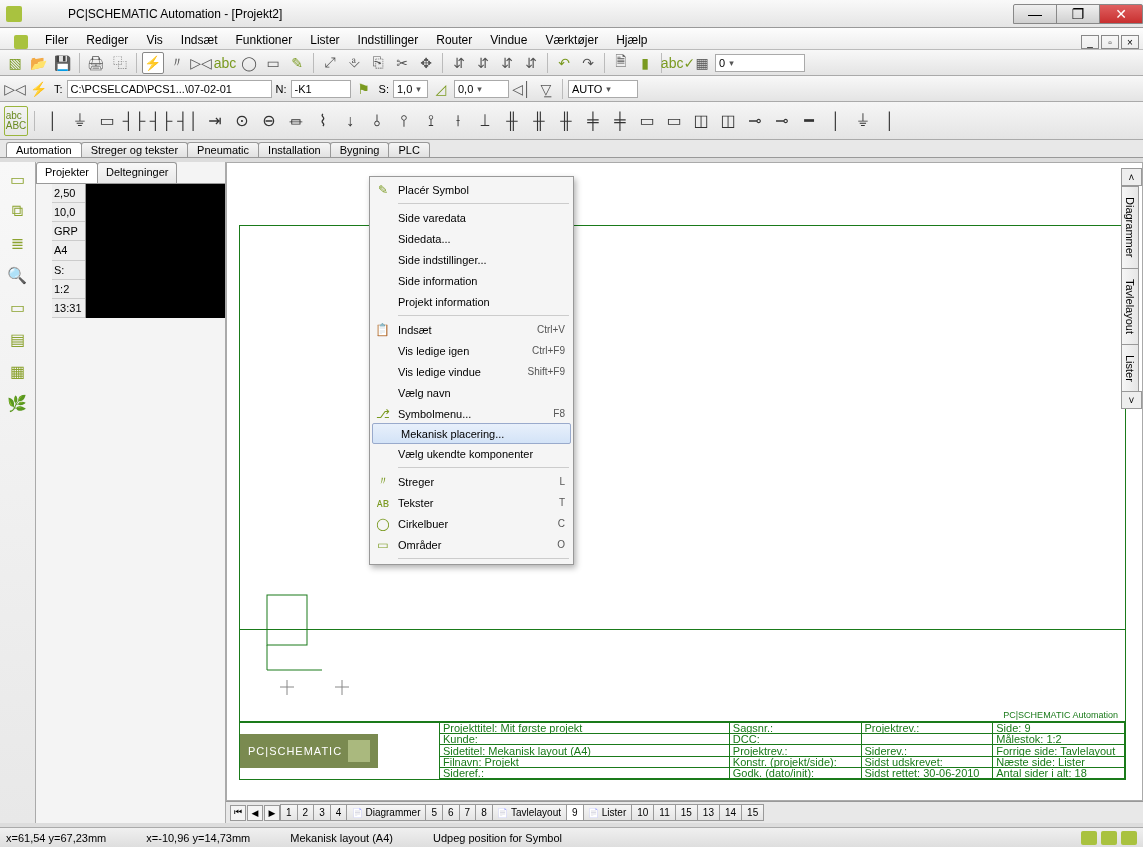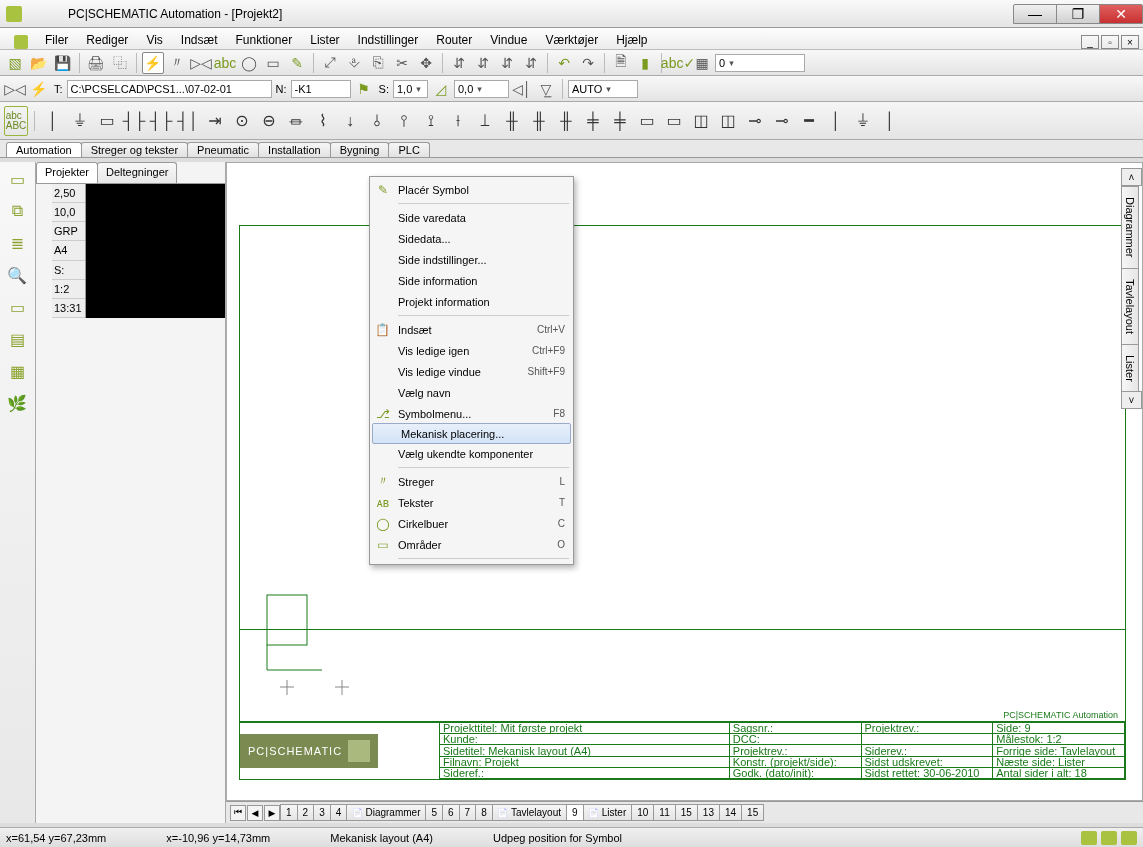--- a/index.html
+++ b/index.html
@@ -90,21 +90,21 @@
 .rtab-arrow{ height:18px; display:flex;align-items:center;justify-content:center; border:1px solid #999;background:#eee; font-size:10px;}
 
 
 .pagetabs { height:22px; background:#e8e8e8; display:flex; align-items:center; padding:0 4px; gap:0; border-top:1px solid #999; overflow:hidden;}
 .pagetabs .nav { width:16px; height:16px; border:1px solid #999; background:#f4f4f4; display:flex; align-items:center; justify-content:center; font-size:9px; margin-right:1px;}
 .ptab { padding:2px 5px; border:1px solid #999; background:linear-gradient(#f6f6f6,#e4e4e4); font-size:10px; margin-left:-1px; display:flex; align-items:center; gap:2px;}
 .ptab.named::before{ content:"📄"; font-size:9px; filter:hue-rotate(40deg);}
 .ptab.active { background:#fff; }
 
 
-.statusbar { position:absolute; left:0; right:0; bottom:0; height:20px; background:linear-gradient(#f0f0f0,#dedede); display:flex; align-items:center; padding:0 6px; font-size:11px; border-top:1px solid #aaa; gap:60px;}
+.statusbar { position:absolute; left:0; right:0; bottom:0; height:20px; background:linear-gradient(#f0f0f0,#dedede); display:flex; align-items:center; padding:0 6px; font-size:11px; border-top:1px solid #aaa; gap:40px;}
 .statusbar .sicons{ margin-left:auto; display:flex; gap:4px;}
 .statusbar .sicons div{ width:16px; height:14px; background:#a9c23f; border-radius:2px;}
 
 </style>
 </head>
 <body>
 
 <div class="titlebar">
   <div class="app-icon"></div>
   <div class="title">PC|SCHEMATIC Automation - [Projekt2]</div>

